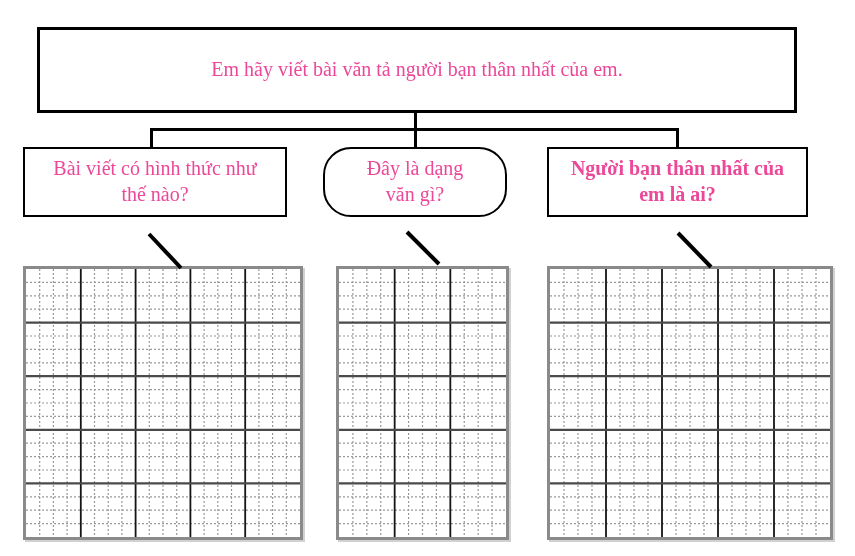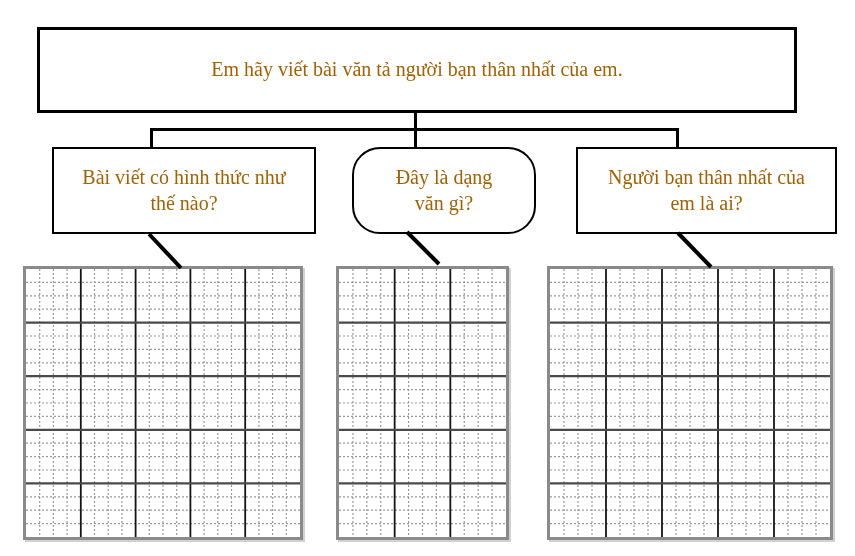--- a/index.html
+++ b/index.html
@@ -1,29 +1,29 @@
 <!DOCTYPE html>
 <html><head>
 <meta charset="utf-8">
 <style>
   html,body{margin:0;padding:0;background:#fff;}
   .canvas{
     position:relative;width:855px;height:556px;background:#ffffff;
-    font-family:"Liberation Serif","DejaVu Serif",serif;color:#a16207;overflow:hidden;
+    font-family:"Liberation Serif","DejaVu Serif",serif;color:#ec4899;overflow:hidden;
   }
   .box{
     position:absolute;background:#fff;border:3px solid #000;box-sizing:border-box;
     display:flex;flex-direction:column;justify-content:center;align-items:center;
     text-align:center;font-size:20px;line-height:1.28;
   }
   .main-box{left:37px;top:27px;width:760px;height:86px;}
-  .q-box{top:147px;height:87px;border-width:2.5px;margin-left:29px;}
+  .q-box{top:147px;height:70px;border-width:2.5px;}
   .q-box-left{left:23px;width:264px;}
   .q-box-mid{left:323px;width:184px;border-radius:28px;}
-  .q-box-right{left:547px;width:261px;}
+  .q-box-right{left:547px;width:261px;font-weight:bold;}
   .conn{position:absolute;background:#000;}
   .grid{
     position:absolute;border:3px solid #8a8a8a;box-sizing:border-box;background:#fff;
     box-shadow:2px 2px 0 rgba(0,0,0,0.18);
   }
   .overlay{position:absolute;left:0;top:0;pointer-events:none;}
 </style>
 </head>
 <body>
 

